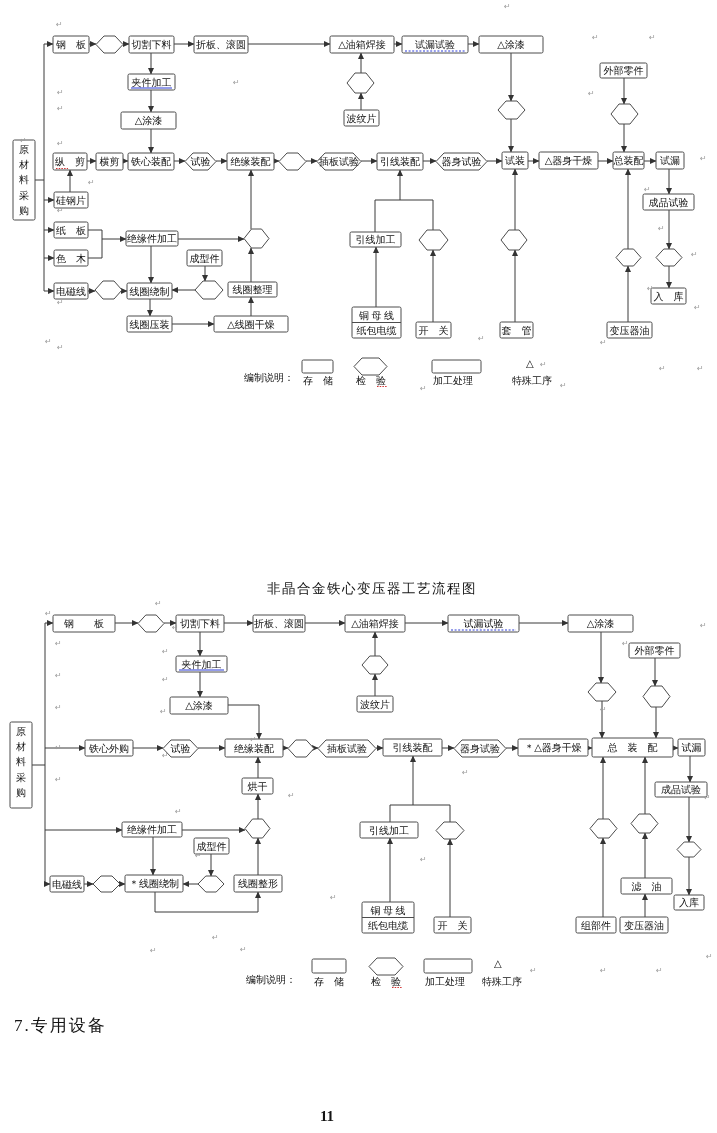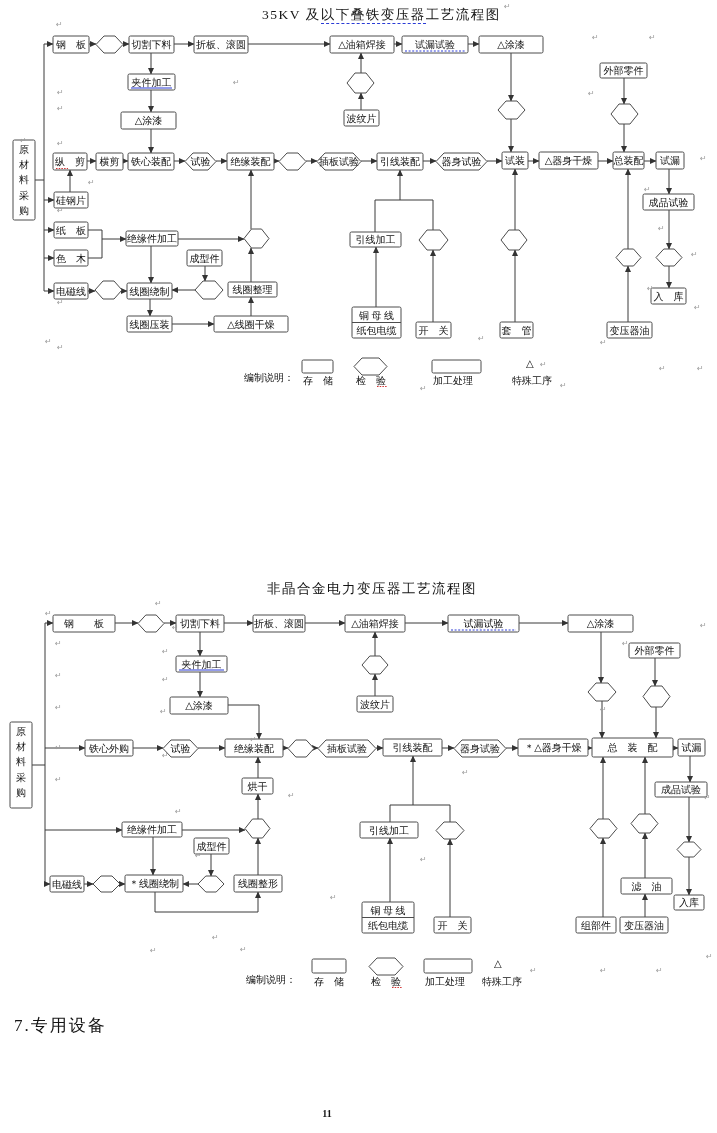--- a/index.html
+++ b/index.html
@@ -9,21 +9,21 @@
   svg{position:absolute;left:0;top:0}
   .edge{stroke:#3a3a3a;stroke-width:1;fill:none}
   .shape{fill:#ffffff;stroke:#4c4c4c;stroke-width:1}
   .shape-line{stroke:#4c4c4c;stroke-width:1}
   .nlabel{font-family:"Liberation Serif","DejaVu Serif",serif;font-size:10px;fill:#111}
   .mark{font-family:"DejaVu Sans",sans-serif;font-size:8px;fill:#9b9b9b}
   .t14{font-size:13.5px;letter-spacing:1.5px}
   .ulb{border-bottom:1px dashed #2a3bd6;padding-bottom:1px}
   .h3{font-size:16px;letter-spacing:2.5px}
   .h7{font-size:17px;letter-spacing:2px}
-  .pageno{font-size:10px;font-weight:bold;text-align:center}
+  .pageno{font-size:15px;font-weight:bold;text-align:center}
 </style>
 </head>
 <body>
 
 <div class="page">
   <svg id="flow" width="717" height="1133">
     <defs>
       <marker id="arw" markerWidth="7" markerHeight="7" refX="6" refY="3" orient="auto" markerUnits="userSpaceOnUse">
         <path d="M0,0 L6.5,3 L0,6 Z" fill="#333"></path>
       </marker>
@@ -636,21 +636,20 @@
       <text x="420" y="862" class="mark">↵</text>
       <text x="704" y="800" class="mark">↵</text>
       <text x="706" y="959" class="mark">↵</text>
       <text x="530" y="973" class="mark">↵</text>
       <text x="600" y="973" class="mark">↵</text>
       <text x="656" y="973" class="mark">↵</text>
       <text x="240" y="952" class="mark">↵</text>
       <text x="150" y="953" class="mark">↵</text>
     </svg>
 
-  <div class="abs t14" style="left:262px;top:6px"><span>35KV 及</span><span class="ulb">以下叠铁变压器</span><span>工艺流程图</span></div>
 
 
-  <div class="abs t14" style="left:267px;top:580px">非晶合金电力变压器工艺流程图</div>
+  <div class="abs t14" style="left:267px;top:580px">非晶合金铁心变压器工艺流程图</div>
 
   <div class="abs h7" style="left:14px;top:1014px">7.专用设备</div>
 
   <div class="abs pageno" style="left:307px;top:1108px;width:40px">11</div>
 </div>
 
 </body></html>

